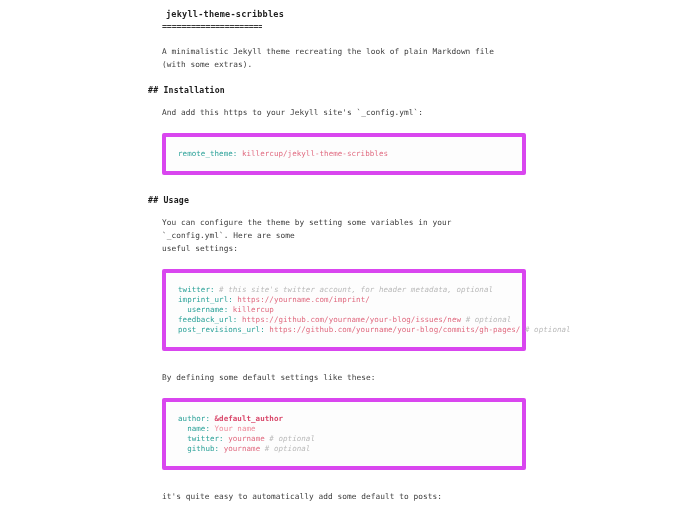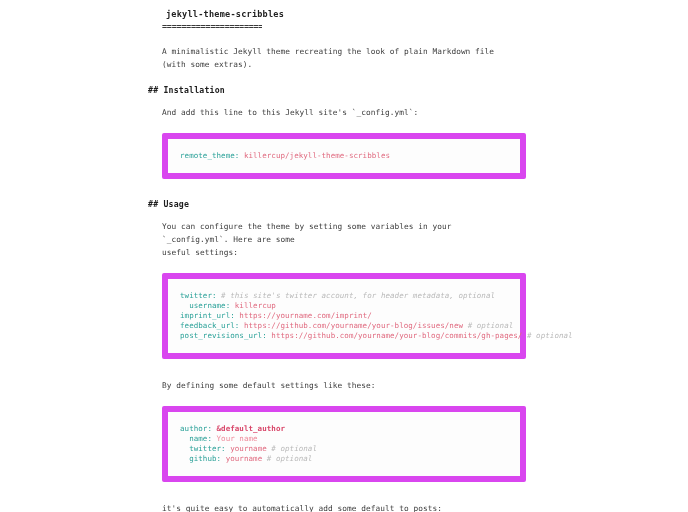--- a/index.html
+++ b/index.html
@@ -71,21 +71,21 @@
     white-space: pre-wrap;
     max-width: 352px;
   }
 
   
   .codeblock {
     margin: 0 0 20px 14px;
     width: 364px;
     box-sizing: border-box;
     background: #fdfdfd;
-    border: 6px solid #d946ef;
+    border: 4px solid #d946ef;
     border-radius: 2px;
     padding: 12px 12px 12px 12px;
   }
   .codeblock.tight { padding: 13px 12px 14px 12px; }
   .code-line {
     font-size: 7.5px;
     line-height: 10px;
     white-space: pre;
     color: #4a4a4a;
     letter-spacing: 0.05px;
@@ -102,34 +102,34 @@
 
 <div id="page">
   <div class="doc">
 
     <h1 class="doc-title">jekyll-theme-scribbles</h1>
     <div class="title-rule">======================</div>
 
     <p class="para">A minimalistic Jekyll theme recreating the look of plain Markdown file (with some extras).</p>
 
     <h2 class="h2">## Installation</h2>
-    <p class="para">And add this line to this Jekyll site's `_config.yml`:</p>
+    <p class="para">And add this https to your Jekyll site's `_config.yml`:</p>
 
     <div class="codeblock">
       <div class="code-line"><span class="k">remote_theme:</span><span class="v"> killercup/jekyll-theme-scribbles</span></div>
     </div>
 
     <h2 class="h2">## Usage</h2>
     <p class="para">You can configure the theme by setting some variables in your `_config.yml`. Here are some
 useful settings:</p>
 
     <div class="codeblock">
       <div class="code-line"><span class="k">twitter:</span><span class="cmt"> # this site's twitter account, for header metadata, optional</span></div>
+      <div class="code-line"><span class="k">imprint_url:</span><span class="v"> https://yourname.com/imprint/</span></div>
       <div class="code-line"><span class="pl">  </span><span class="k">username:</span><span class="v"> killercup</span></div>
-      <div class="code-line"><span class="k">imprint_url:</span><span class="v"> https://yourname.com/imprint/</span></div>
       <div class="code-line"><span class="k">feedback_url:</span><span class="v"> https://github.com/yourname/your-blog/issues/new</span><span class="cmt"> # optional</span></div>
       <div class="code-line"><span class="k">post_revisions_url:</span><span class="v"> https://github.com/yourname/your-blog/commits/gh-pages/</span><span class="cmt"> # optional</span></div>
     </div>
 
     <p class="para">By defining some default settings like these:</p>
 
     <div class="codeblock">
       <div class="code-line"><span class="k">author:</span><span class="anc"> &amp;default_author</span></div>
       <div class="code-line"><span class="pl">  </span><span class="k">name:</span><span class="vs"> Your name</span></div>
       <div class="code-line"><span class="pl">  </span><span class="k">twitter:</span><span class="v"> yourname</span><span class="cmt"> # optional</span></div>

